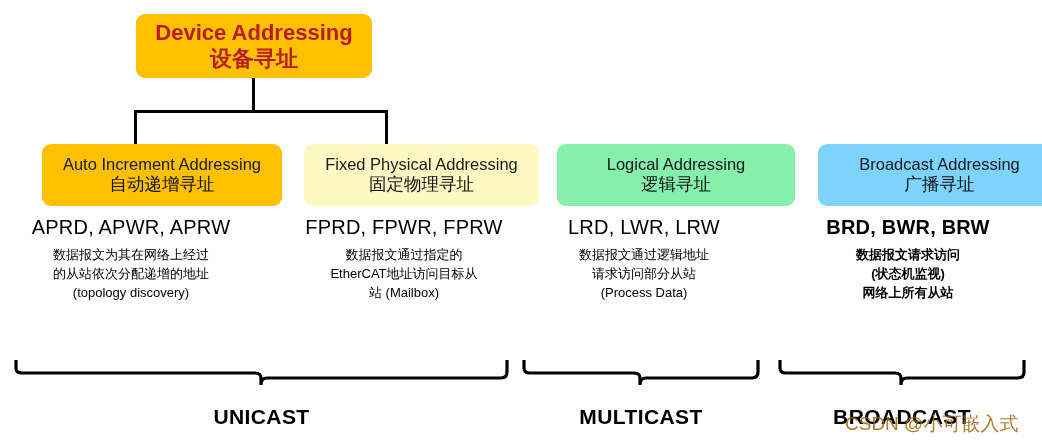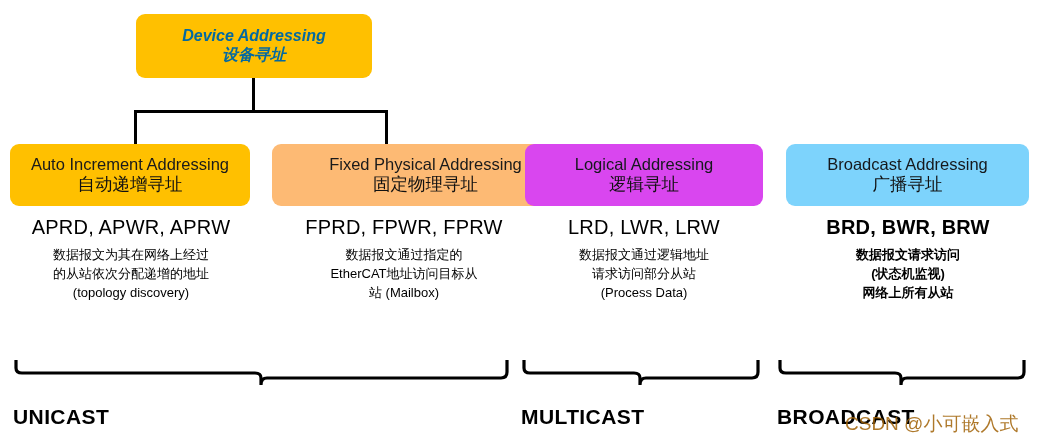--- a/index.html
+++ b/index.html
@@ -26,43 +26,43 @@
     background: #FFC000;
     border-radius: 9px;
     display: flex;
     flex-direction: column;
     align-items: center;
     justify-content: center;
     line-height: 1.18;
   }
   #root-box .ln {
     font-weight: bold;
-    font-size: 16px;
-    color: #0369a1;
-    white-space: nowrap;
-    font-style: italic;
+    font-size: 22px;
+    color: #b91c1c;
+    white-space: nowrap;
   }
 
   
   .conn {
     position: absolute;
     background: #000000;
   }
 
   
   .cat-box {
     position: absolute;
     top: 144px;
     height: 62px;
     border-radius: 9px;
     display: flex;
     flex-direction: column;
     align-items: center;
     justify-content: center;
     line-height: 1.2;
+    margin-left: 32px;
   }
   .cat-box .en {
     font-size: 16.5px;
     color: #1a1a1a;
     white-space: nowrap;
   }
   .cat-box .zh {
     font-size: 17.5px;
     color: #111111;
     white-space: nowrap;
@@ -101,20 +101,21 @@
   .brace-wrap { position: absolute; top: 358px; height: 30px; }
   .brace-wrap.b0 { left: 13px;  width: 497px; }
   .brace-wrap.b1 { left: 521px; width: 240px; }
   .brace-wrap.b2 { left: 777px; width: 250px; }
   .brace-wrap svg { display: block; width: 100%; height: 100%; overflow: visible; }
 
   
   .group-label {
     position: absolute;
     top: 405px;
+    text-align: center;
     font-size: 21px;
     font-weight: bold;
     letter-spacing: 0.4px;
     color: #000000;
     white-space: nowrap;
   }
   .group-label.g0 { left: 13px;  width: 497px; }
   .group-label.g1 { left: 521px; width: 240px; }
   .group-label.g2 { left: 777px; width: 250px; }
 
@@ -140,25 +141,25 @@
 
 <div class="conn" style="left:252px; top:78px; width:3px; height:34px;"></div>
 <div class="conn" style="left:134px; top:110px; width:254px; height:3px;"></div>
 <div class="conn" style="left:134px; top:110px; width:3px; height:34px;"></div>
 <div class="conn" style="left:385px; top:110px; width:3px; height:34px;"></div>
 
 <div class="cat-box c0" style="background: rgb(255, 192, 0);">
   <span class="en">Auto Increment Addressing</span>
   <span class="zh">自动递增寻址</span>
 </div>
-<div class="cat-box c1" style="background: #fdba74; padding-left: 36px;">
+<div class="cat-box c1" style="background: #fef9c3;">
   <span class="en">Fixed Physical Addressing</span>
   <span class="zh">固定物理寻址</span>
 </div>
-<div class="cat-box c2" style="background: #d946ef;">
+<div class="cat-box c2" style="background: #86efac;">
   <span class="en">Logical Addressing</span>
   <span class="zh">逻辑寻址</span>
 </div>
 <div class="cat-box c3" style="background: #7dd3fc;">
   <span class="en">Broadcast Addressing</span>
   <span class="zh">广播寻址</span>
 </div>
 
 <div class="desc d0">
   <div class="code">APRD, APWR, APRW</div>

